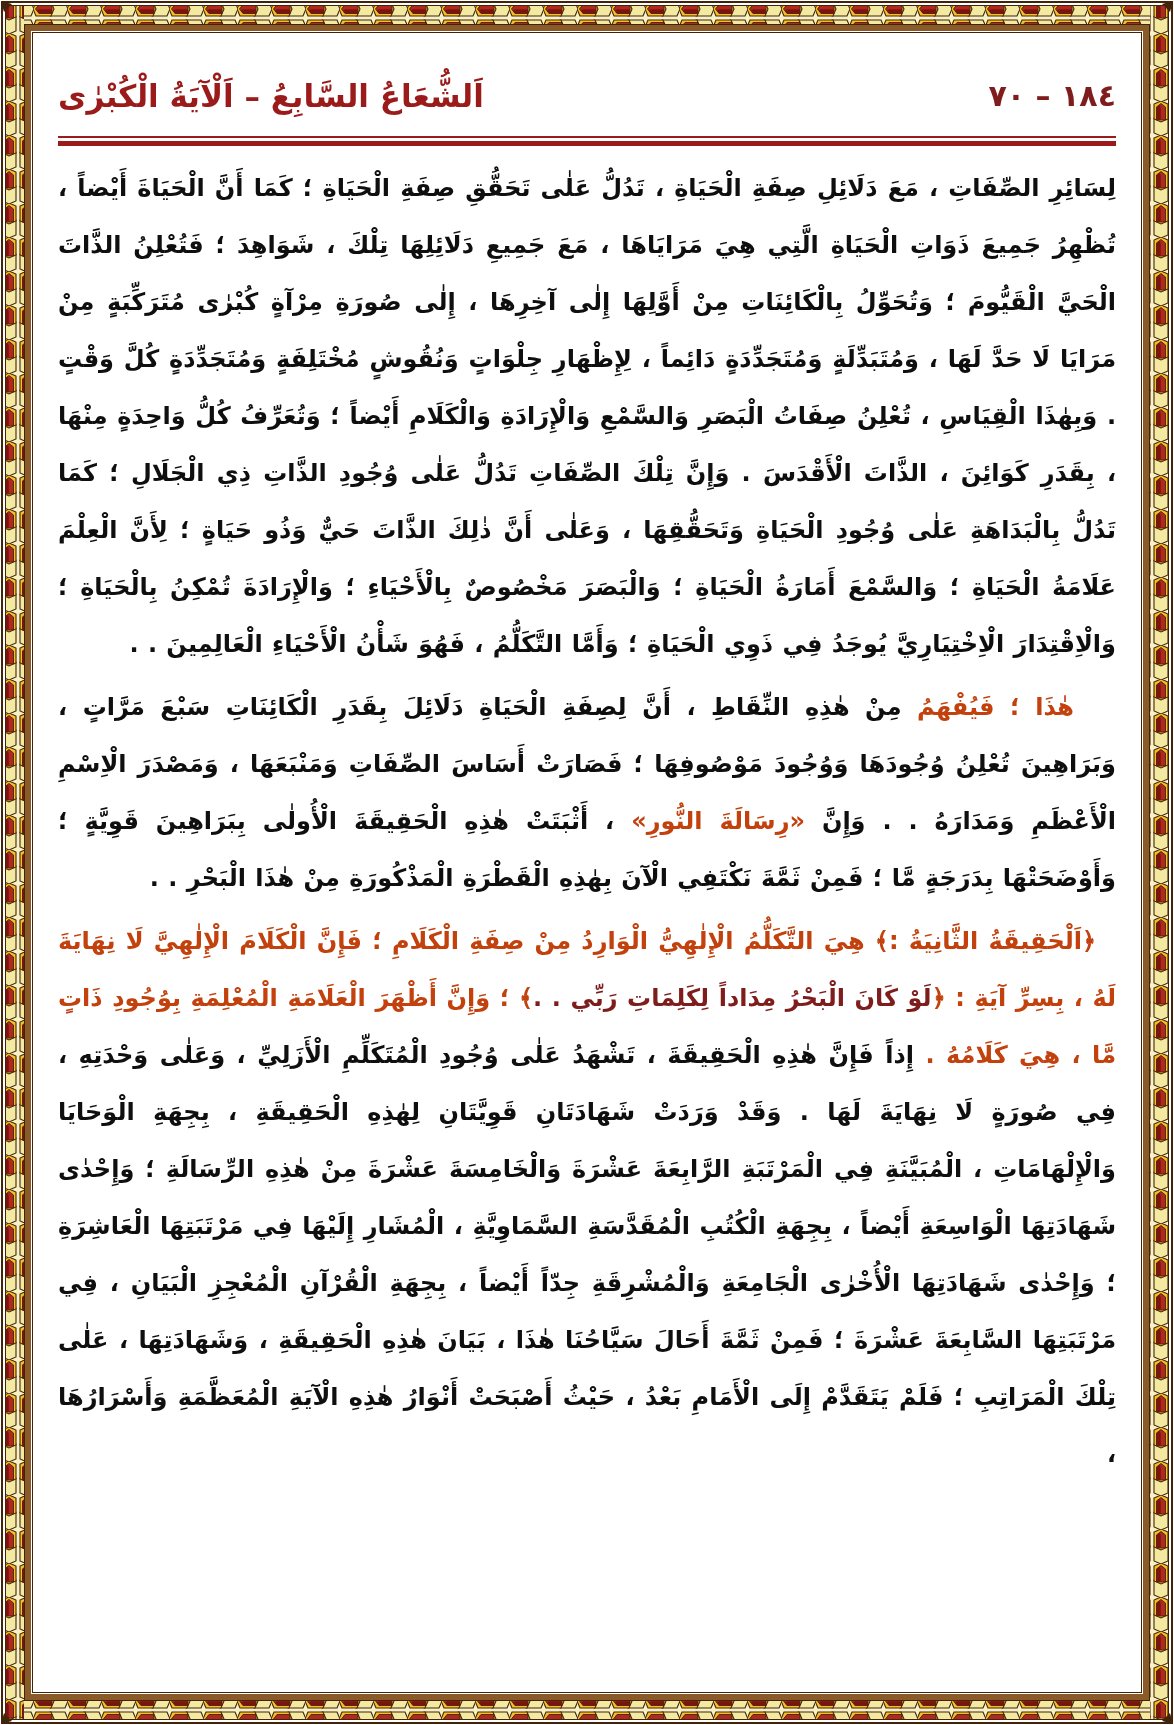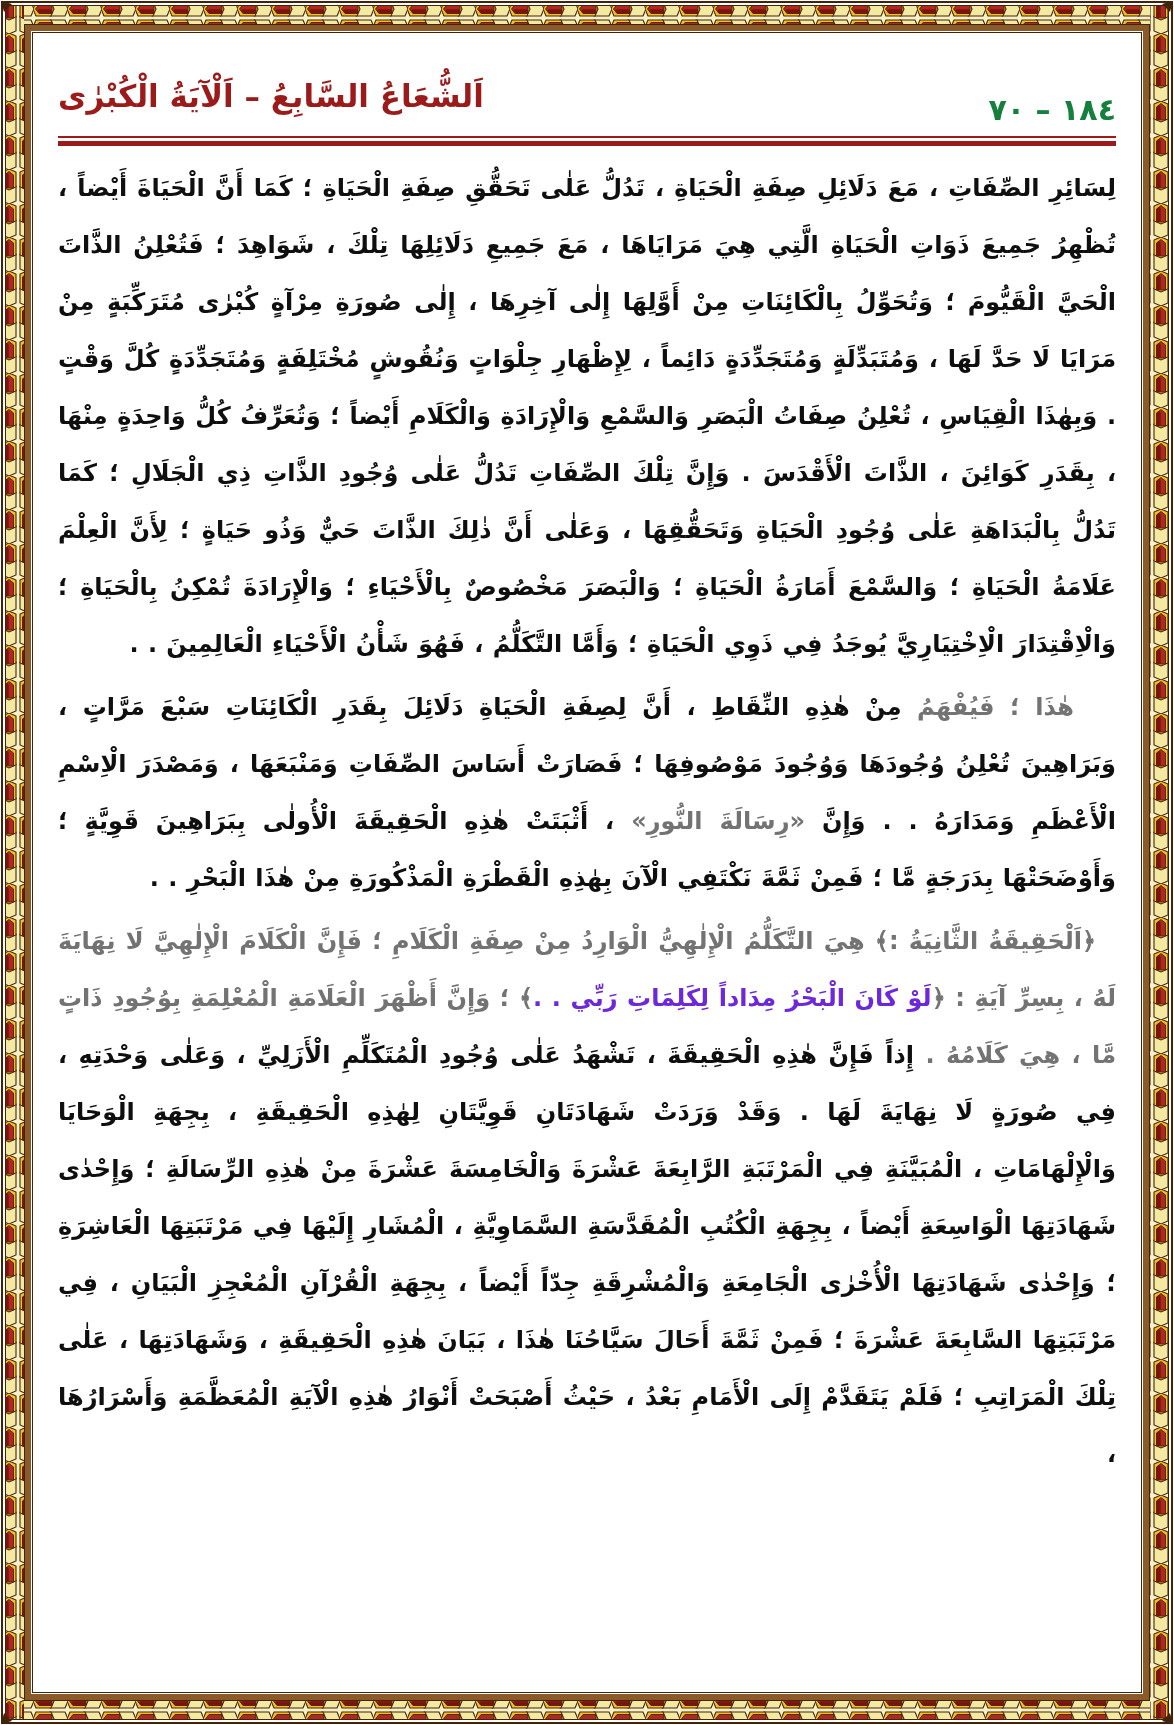--- a/index.html
+++ b/index.html
@@ -13,22 +13,22 @@
   svg.frame { position: absolute; left: 0; top: 0; z-index: 1; }
   .content {
     position: absolute; z-index: 2;
     left: 40px; right: 40px; top: 38px; bottom: 40px;
     padding: 0 18px;
     direction: rtl;
     overflow: hidden;
   }
   .hdr { position: relative; margin-top: 34px; height: 52px; }
   .pagenum {
-    position: absolute; right: 0; top: 14px;
-    color: #15803d; font-weight: bold; font-size: 30px; line-height: 48px;
+    position: absolute; right: 0; top: 0;
+    color: #7f1d1d; font-weight: bold; font-size: 30px; line-height: 48px;
     letter-spacing: 1px;
   }
   .title {
     text-align: left;
     color: #9b1b1b; font-weight: bold; font-size: 31px; line-height: 48px;
   }
   .rule {
     margin-top: 12px;
     height: 3px;
     border-top: 2px solid #9b1b1b;
@@ -39,22 +39,22 @@
     margin: 0 0 6px 0;
     color: #0f0f0f;
     font-size: 24px;
     font-weight: bold;
     line-height: 57px;
     text-align: justify;
     word-spacing: 1px;
   }
   p.indent-lg { text-indent: 42px; }
   p.indent-sm { text-indent: 20px; }
-  .red  { color: #737373; }
-  .blue { color: #6d28d9; }
+  .red  { color: #c2410c; }
+  .blue { color: #7f1d1d; }
   .blk  { color: #0f0f0f; }
 </style>
 </head>
 <body>
 
 <div class="page">
 
   <svg class="frame" width="1174" height="1725" viewBox="0 0 1174 1725" aria-hidden="true">
     <defs>
       <pattern id="chH" width="34" height="18" patternUnits="userSpaceOnUse">

